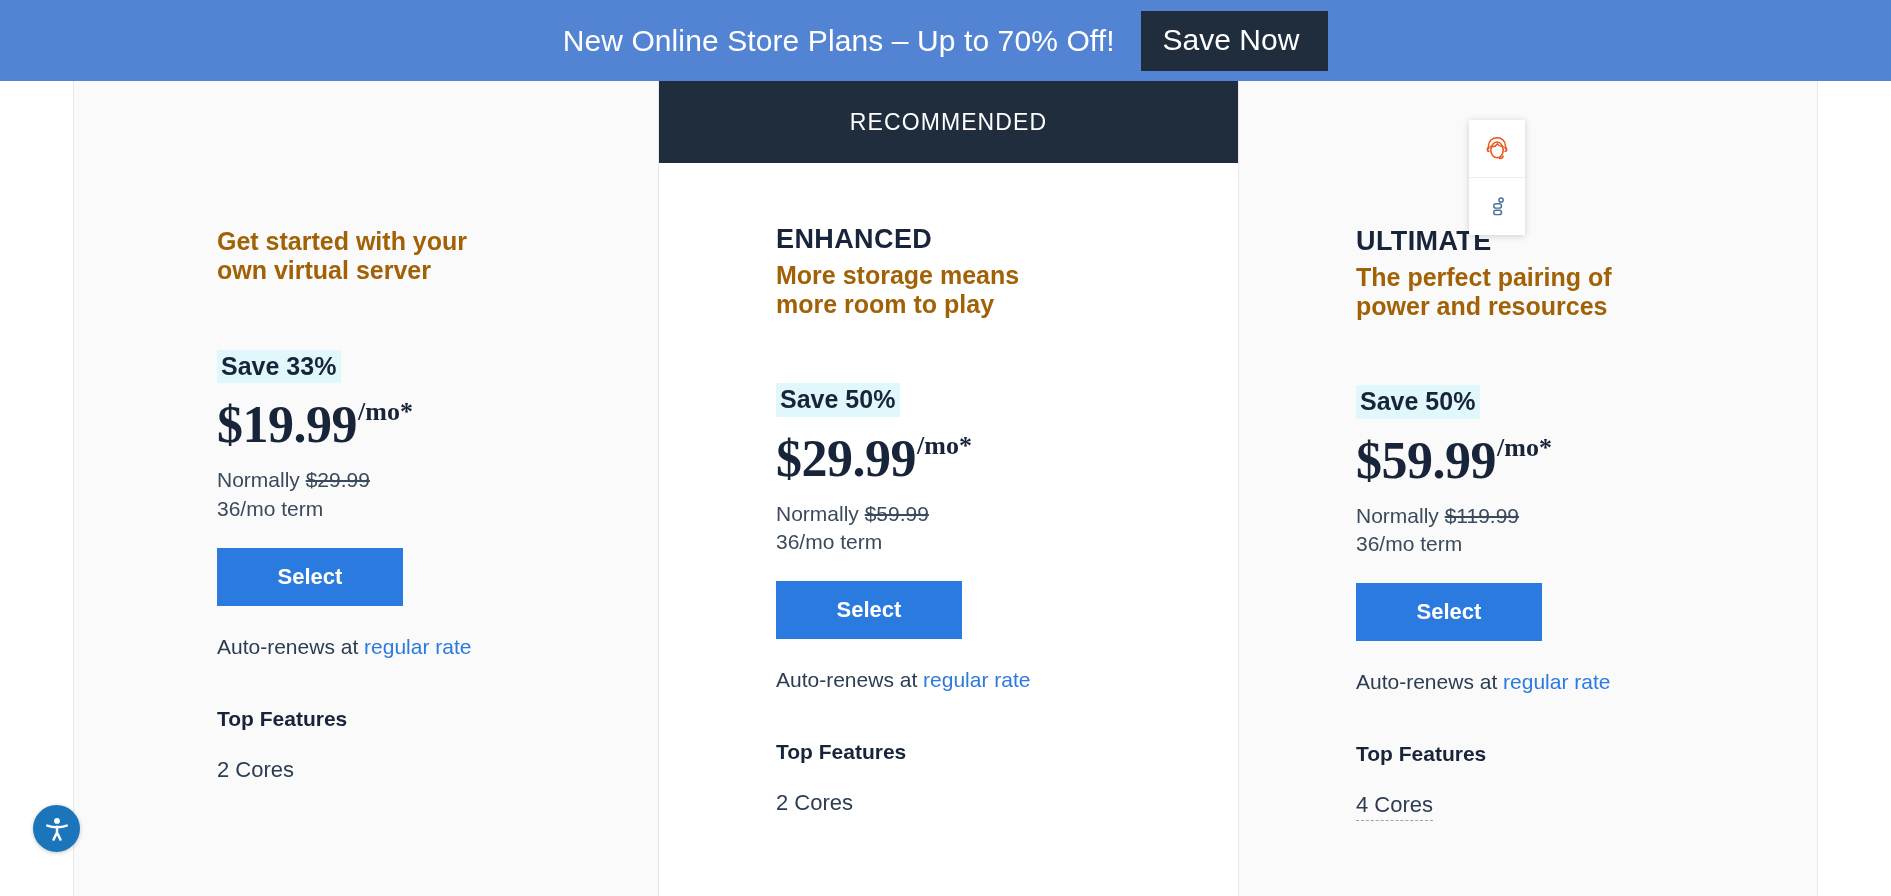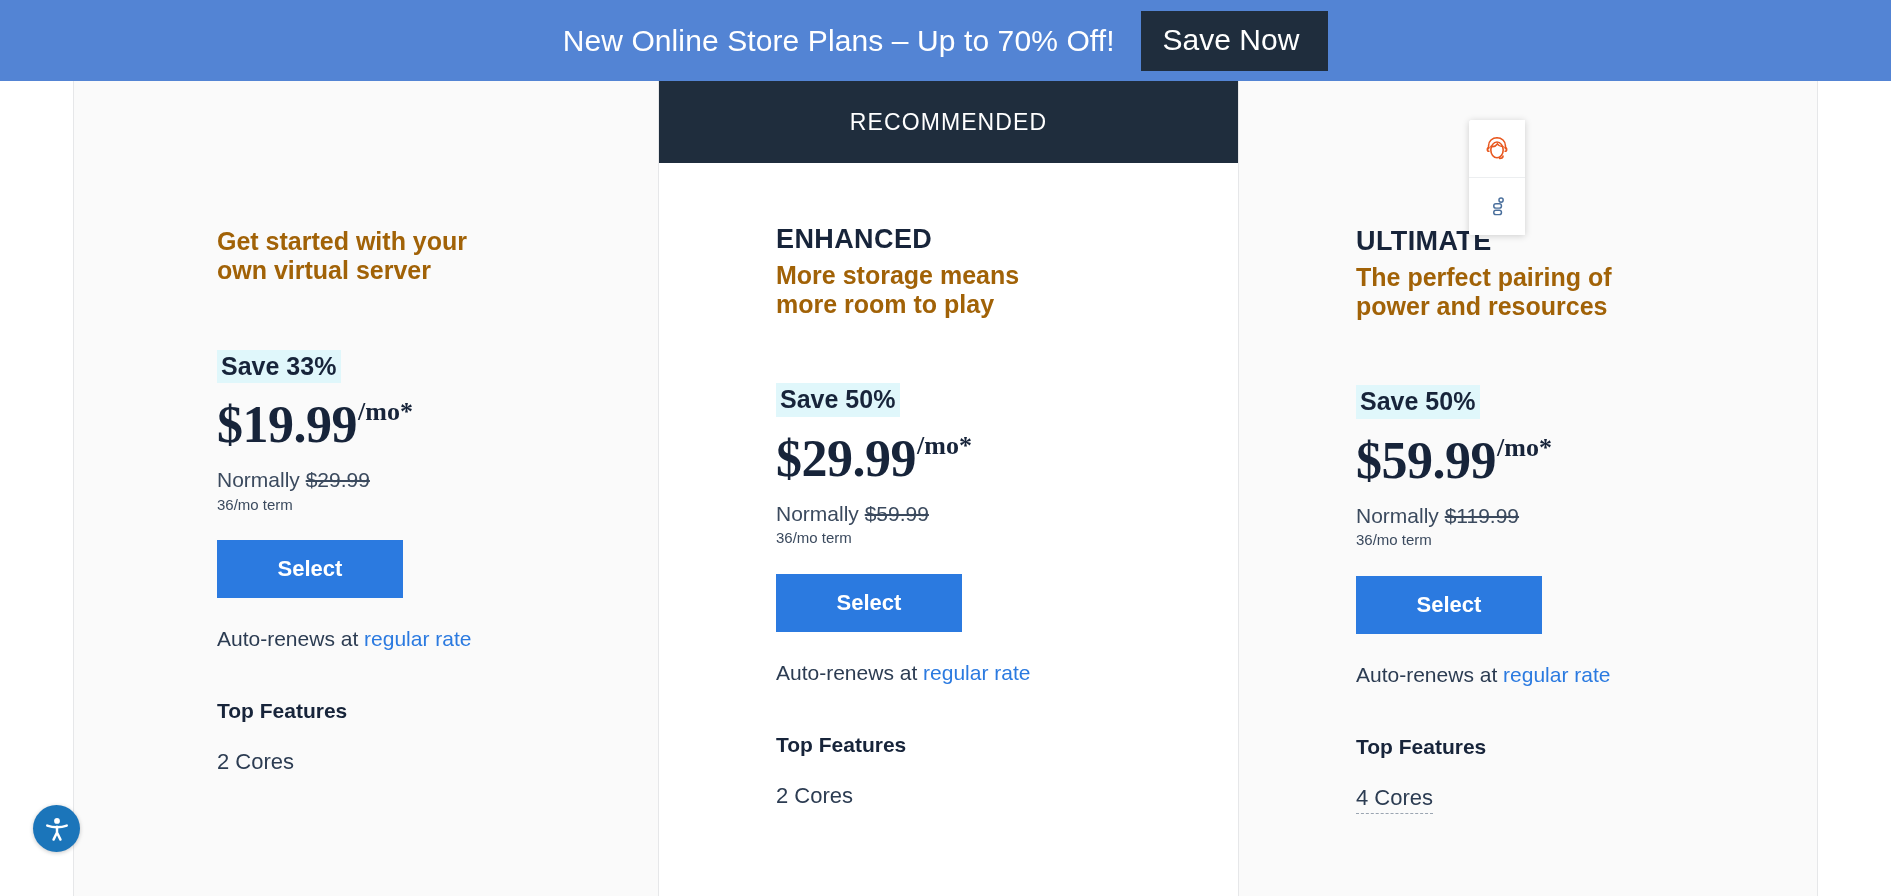--- a/index.html
+++ b/index.html
@@ -82,21 +82,21 @@
   .price-suffix{
     font-family:"Liberation Serif", serif;
     font-size:26px;font-weight:bold;color:#17243a;line-height:1;
     margin-left:1px;
   }
 
   .normally{
     margin-top:16px;font-size:21px;color:#3b4a5e;line-height:1.25;
   }
   .normally s{color:#3b4a5e;}
-  .term{font-size:15px;color:#3b4a5e;line-height:1.25;margin-top:2px;}
+  .term{font-size:21px;color:#3b4a5e;line-height:1.25;margin-top:2px;}
 
   .select-btn{
     margin-top:26px;display:block;
     background:#2b7ae0;color:#ffffff;border:0;
     font-family:"Liberation Sans", sans-serif;
     font-size:22px;font-weight:bold;
     width:186px;height:58px;cursor:pointer;
   }
 
   .renew{margin-top:29px;font-size:21px;color:#2c3c52;}

